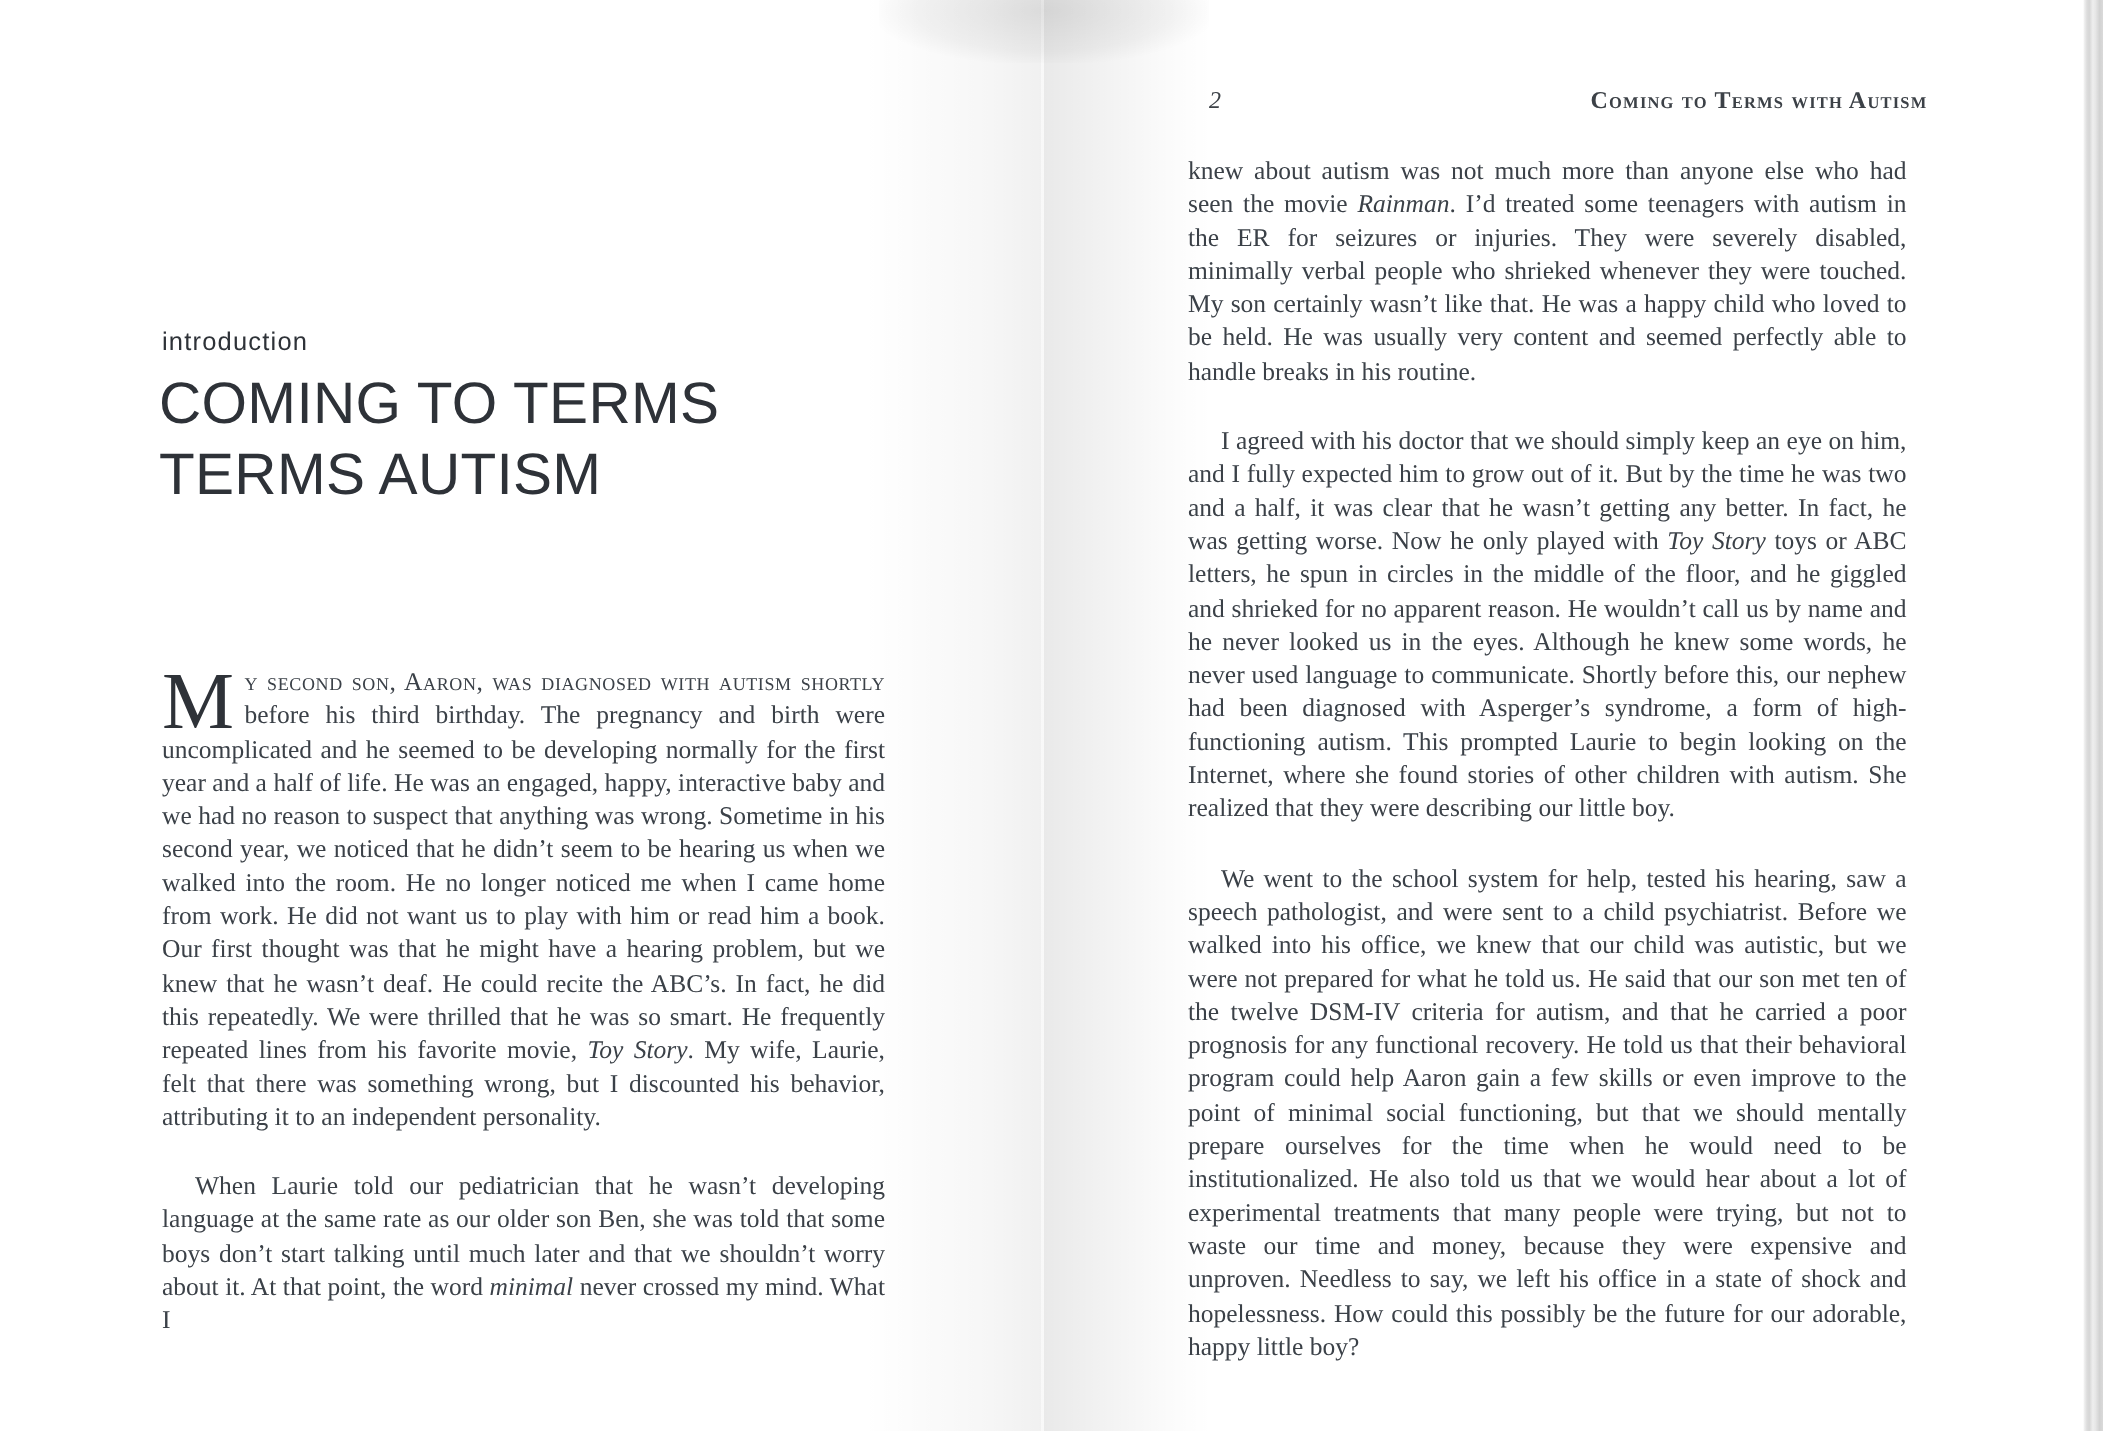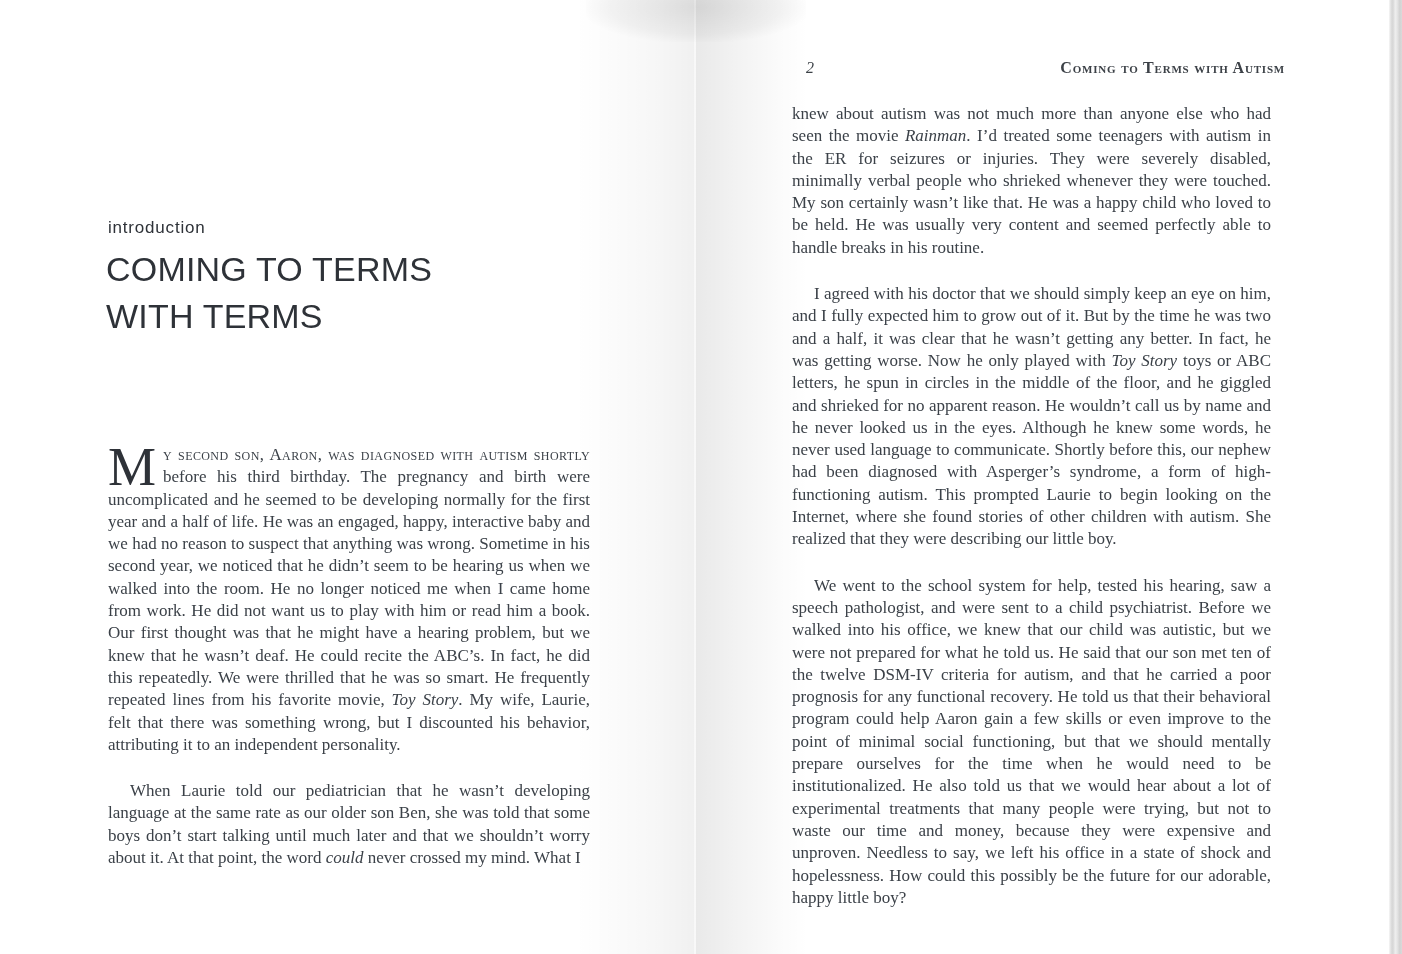--- a/index.html
+++ b/index.html
@@ -19,21 +19,21 @@
   
   .kicker {
     position: absolute; left: 108px; top: 218px;
     font-family: "Liberation Sans", "DejaVu Sans", sans-serif;
     font-size: 17px; letter-spacing: 0.8px;
     color: var(--heading-text, #2e3238);
   }
   .chapter-title {
     position: absolute; left: 106px; top: 246px;
     font-family: "Liberation Sans", "DejaVu Sans", sans-serif;
-    font-size: 34px; line-height: 47px; font-weight: 400;
+    font-size: 39px; line-height: 47px; font-weight: 400;
     letter-spacing: 0.2px;
     color: var(--heading-text, #2e3238);
   }
   .chapter-title span { display: block; }
 
   .body-block {
     position: absolute;
     width: 482px;
     font-size: 17px;
     line-height: 22.3px;
@@ -97,28 +97,28 @@
 </head>
 <body>
 
 <div class="spread">
 
   <div class="page page-left">
     <div class="kicker">introduction</div>
 
     <div class="chapter-title">
       <span>COMING TO TERMS</span>
-      <span>WITH TERMS</span>
+      <span>TERMS AUTISM</span>
     </div>
 
     <div class="body-block body-left">
       <p>
         <span class="dropcap">M</span><span class="smallcaps">y second son, Aaron, was diagnosed with autism shortly </span><span>before his third birthday. The pregnancy and birth were uncomplicated and he seemed to be developing normally for the first year and a half of life. He was an engaged, happy, interactive baby and we had no reason to suspect that anything was wrong. Sometime in his second year, we noticed that he didn’t seem to be hearing us when we walked into the room. He no longer noticed me when I came home from work. He did not want us to play with him or read him a book. Our first thought was that he might have a hearing problem, but we knew that he wasn’t deaf. He could recite the ABC’s. In fact, he did this repeatedly. We were thrilled that he was so smart. He frequently repeated lines from his favorite movie, <i>Toy Story</i>. My wife, Laurie, felt that there was something wrong, but I discounted his behavior, attributing it to an independent personality.</span>
       </p>
-      <p class="indent">When Laurie told our pediatrician that he wasn’t developing language at the same rate as our older son Ben, she was told that some boys don’t start talking until much later and that we shouldn’t worry about it. At that point, the word <i>could</i> never crossed my mind. What I</p>
+      <p class="indent">When Laurie told our pediatrician that he wasn’t developing language at the same rate as our older son Ben, she was told that some boys don’t start talking until much later and that we shouldn’t worry about it. At that point, the word <i>minimal</i> never crossed my mind. What I</p>
     </div>
   </div>
 
   <div class="page page-right">
     <div class="running-header">
       <span class="page-number">2</span>
       <span class="running-head-title">Coming to Terms with Autism</span>
     </div>
 
     <div class="body-block body-right">

